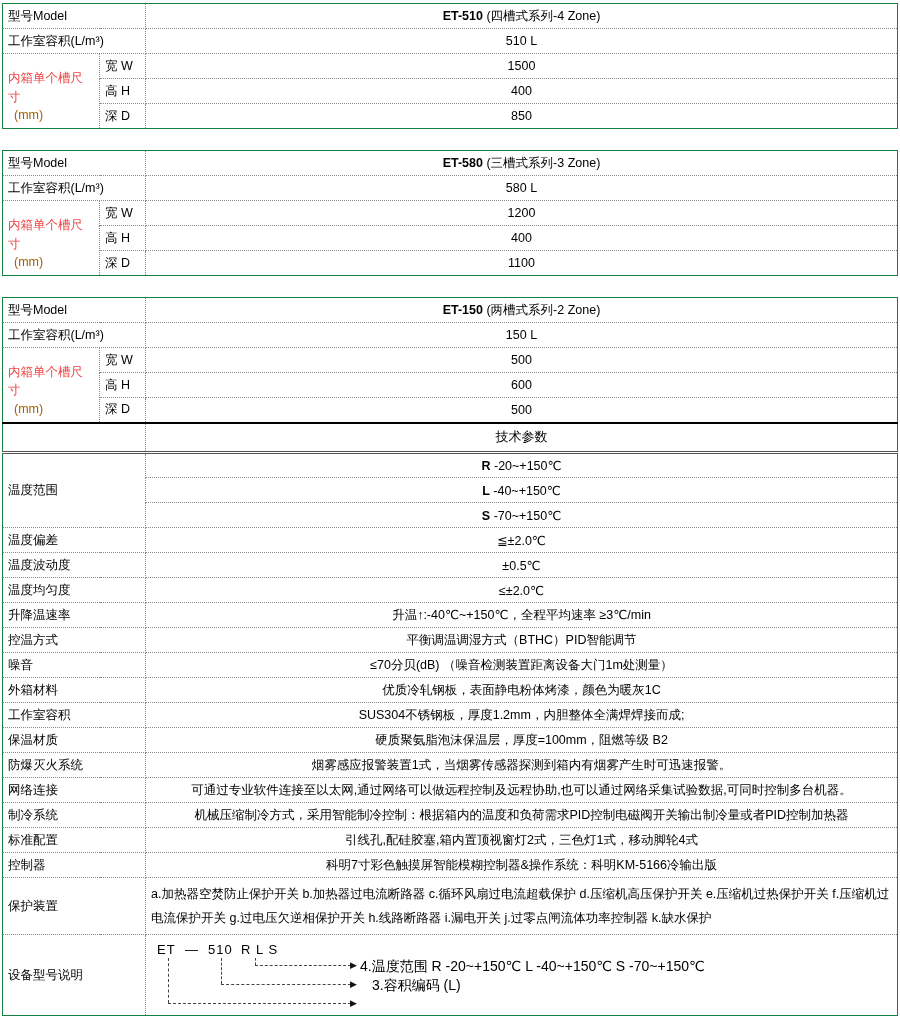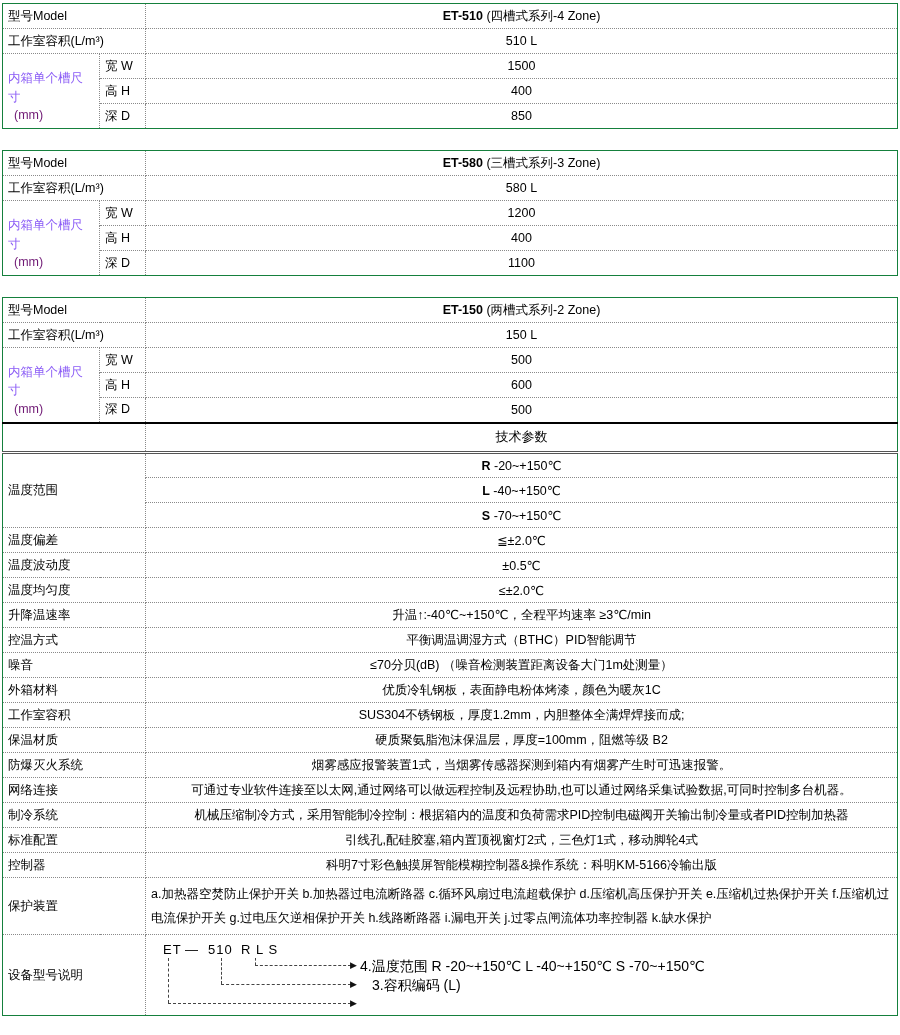--- a/index.html
+++ b/index.html
@@ -23,23 +23,23 @@
     padding: 2px 5px;
     font-size: 12.5px;
     vertical-align: middle;
     overflow: hidden;
   }
   tr.row { height: 25px; }
   td.lbl { text-align: left; }
   td.sub { text-align: left; }
   td.val { text-align: center; }
   .b { font-weight: bold; }
-  .red { color: #8b5cf6; margin-top: 12px; }
+  .red { color: #ef4444; margin-top: 12px; }
   td.dim-lbl { text-align: left; line-height: 1.5; }
-  .dim-unit { padding-left: 6px; color: #701a75; }
+  .dim-unit { padding-left: 6px; color: #a16207; }
   tr.tech-head { height: 30px; }
   tr.tech-head td {
     border-top: 2px solid #000;
     border-bottom: 3px double #555;
     font-weight: normal;
     text-align: center;
     font-size: 13px;
   }
   tr.tall { height: 57px; margin-left: 8px; }
   td.wrap { line-height: 1.95; text-align: left; padding: 3px 6px; }
@@ -230,21 +230,21 @@
 
   <tr class="tall">
     <td colspan="2" class="lbl">保护装置</td>
     <td class="wrap">a.加热器空焚防止保护开关 b.加热器过电流断路器 c.循环风扇过电流超载保护 d.压缩机高压保护开关 e.压缩机过热保护开关 f.压缩机过电流保护开关 g.过电压欠逆相保护开关 h.线路断路器 i.漏电开关 j.过零点闸流体功率控制器 k.缺水保护</td>
   </tr>
 
   <tr class="legend-row">
     <td colspan="2" class="lbl">设备型号说明</td>
     <td class="legend-cell">
       <div class="legend-box">
-        <span class="lg code-part" style="left:12px;  top:5px;">ET</span>
+        <span class="lg code-part" style="left:6px;  top:5px;">ET</span>
         <span class="lg code-part" style="left:34px; top:5px;">—</span>
         <span class="lg code-part" style="left:57px; top:5px;">510</span>
         <span class="lg code-part" style="left:90px; top:5px;">R L S</span>
 
         <div class="vline" style="left:17px;  top:21px; height:45px;"></div>
         <div class="vline" style="left:70px;  top:21px; height:26px;"></div>
         <div class="vline" style="left:104px; top:21px; height:7px;"></div>
 
         <div class="hline" style="left:104px; top:28px; width:96px;"></div>
         <div class="hline" style="left:70px;  top:47px; width:130px;"></div>

